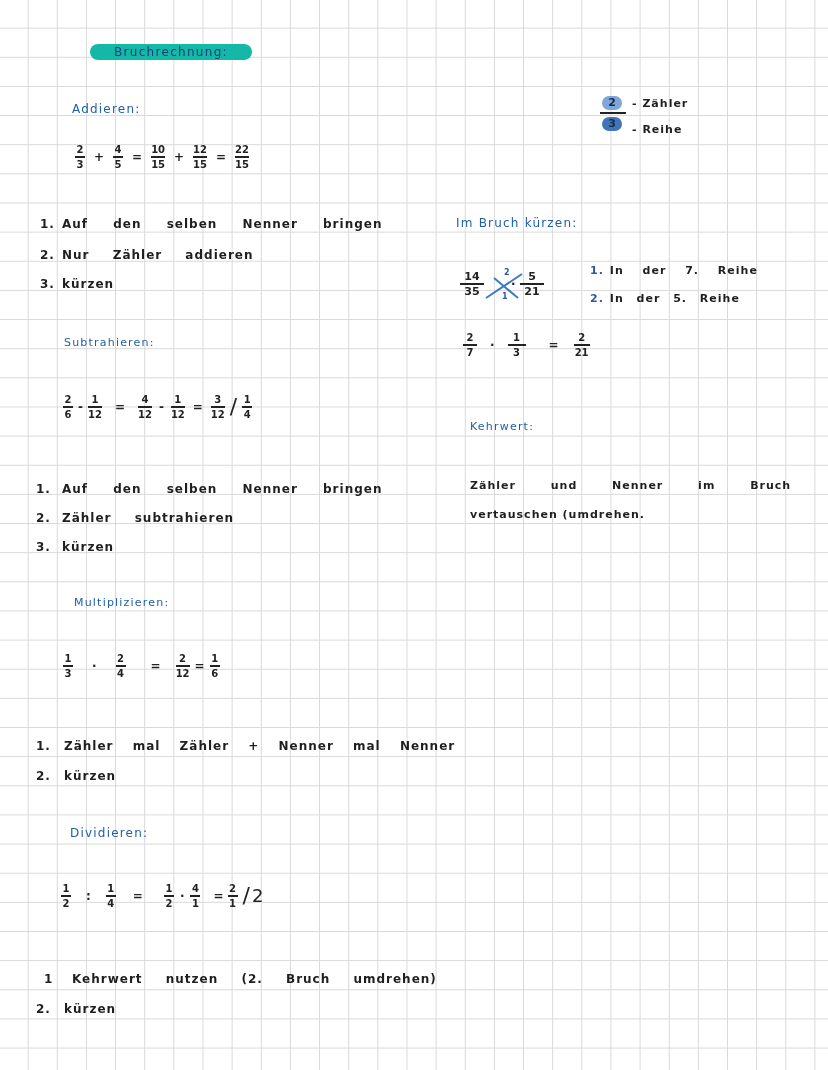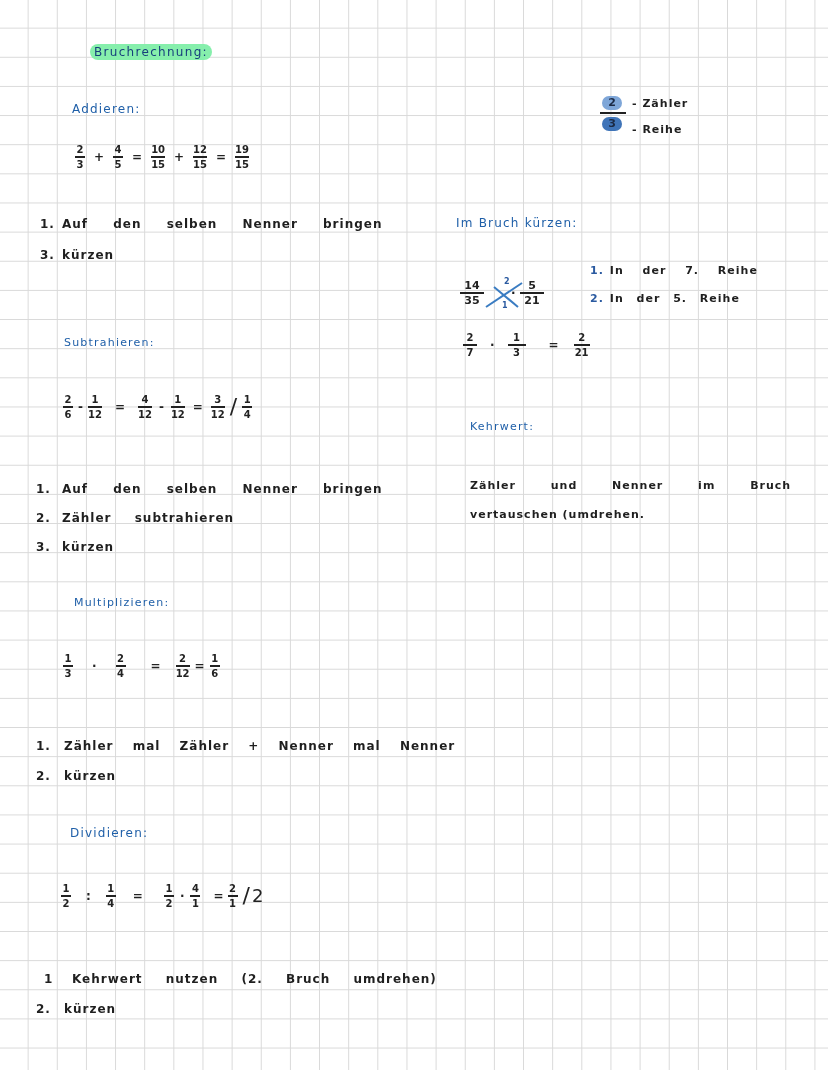--- a/index.html
+++ b/index.html
@@ -11,21 +11,21 @@
       linear-gradient(to bottom, #d9d9d9 1.4px, transparent 1.4px);
     background-size:29.15px 29.15px;
     background-position:-1.5px -1.5px;
     font-family:"DejaVu Sans", sans-serif;
     color:#1b1b1b;
   }
   .abs { position:absolute; white-space:nowrap; }
   .hw { font-family:"DejaVu Sans", sans-serif; font-size:12px; letter-spacing:1px; color:#1f1f1f;font-weight:bold; }
   .heading { font-family:"DejaVu Sans", sans-serif; font-size:12px; letter-spacing:1.2px; color:#1f5fa8; }
   .title-pill {
-    background:#86efac; border-radius:10px; padding:1px 4px;
+    background:#14b8a6; border-radius:10px; padding:1px 24px;
     color:#173e7c; font-size:12px; letter-spacing:1.3px;
   }
   .frac { display:inline-flex; flex-direction:column; align-items:center; vertical-align:middle; margin:0 3px; }
   .frac .n, .frac .d { font-size:10px; line-height:11px; font-weight:bold; color:#222; }
   .frac .bar { width:100%; min-width:10px; height:1.6px; background:#222; margin:1px 0; }
   .op { display:inline-block; font-size:12px; font-weight:bold; margin:0 6px; vertical-align:middle; color:#222; }
   .slash { display:inline-block; font-size:22px; vertical-align:middle; color:#222; margin:0 2px; }
   .eq-row { display:flex; align-items:center; }
   .num { display:inline-block; width:22px; }
   .legend-circle {
@@ -66,27 +66,28 @@
       <span class="d">15</span>
     </span>
   <span class="op">+</span>
   <span class="frac">
       <span class="n">12</span>
       <span class="bar"></span>
       <span class="d">15</span>
     </span>
   <span class="op">=</span>
   <span class="frac">
-      <span class="n">19</span>
+      <span class="n">22</span>
       <span class="bar"></span>
       <span class="d">15</span>
     </span>
 </div>
 <div class="abs hw" style="left:40px; top:217px;">
   <div style="height:31px;"><span class="num">1.</span><span style="word-spacing:20px;">Auf den selben Nenner bringen</span></div>
+  <div style="height:29px;"><span class="num">2.</span><span style="word-spacing:18px;">Nur Zähler addieren</span></div>
   <div style="height:29px;"><span class="num">3.</span><span>kürzen</span></div>
 </div>
 
 <div class="abs heading" style="left:64px; top:336px; font-size:11px;text-align:right;">Subtrahieren:</div>
 <div class="abs eq-row" style="left:60px; top:394px;">
   <span class="frac">
       <span class="n">2</span>
       <span class="bar"></span>
       <span class="d">6</span>
     </span>
@@ -191,21 +192,21 @@
     </span>
   <span class="slash">/</span>
   <span class="op" style="font-size:18px; font-weight:normal; margin:0;">2</span>
 </div>
 <div class="abs hw" style="left:36px; top:972px;">
   <div style="height:30px;margin-left:8px;"><span class="num" style="width:28px;">1</span><span style="word-spacing:18px;">Kehrwert nutzen (2. Bruch umdrehen)</span></div>
   <div style="height:29px;"><span class="num" style="width:28px;">2.</span><span>kürzen</span></div>
 </div>
 
 <div class="abs heading" style="left:456px; top:216px;">Im Bruch kürzen:</div>
-<div class="abs" style="left:460px; top:275px; width:100px; height:46px;">
+<div class="abs" style="left:460px; top:266px; width:100px; height:46px;">
   <span class="abs frac" style="left:0; top:5px; margin:0;">
       <span class="n" style="font-size:11px;">14</span>
       <span class="bar" style="min-width:24px;"></span>
       <span class="d" style="font-size:11px;">35</span>
     </span>
   <svg class="abs" style="left:24px; top:4px;" width="40" height="32">
     <line x1="2" y1="28" x2="38" y2="4" stroke="#3a7cc2" stroke-width="2"></line>
     <line x1="10" y1="8" x2="34" y2="28" stroke="#3a7cc2" stroke-width="2"></line>
   </svg>
   <span class="abs" style="left:44px; top:2px; font-size:8px; color:#2a5aa0; font-weight:bold;">2</span>

